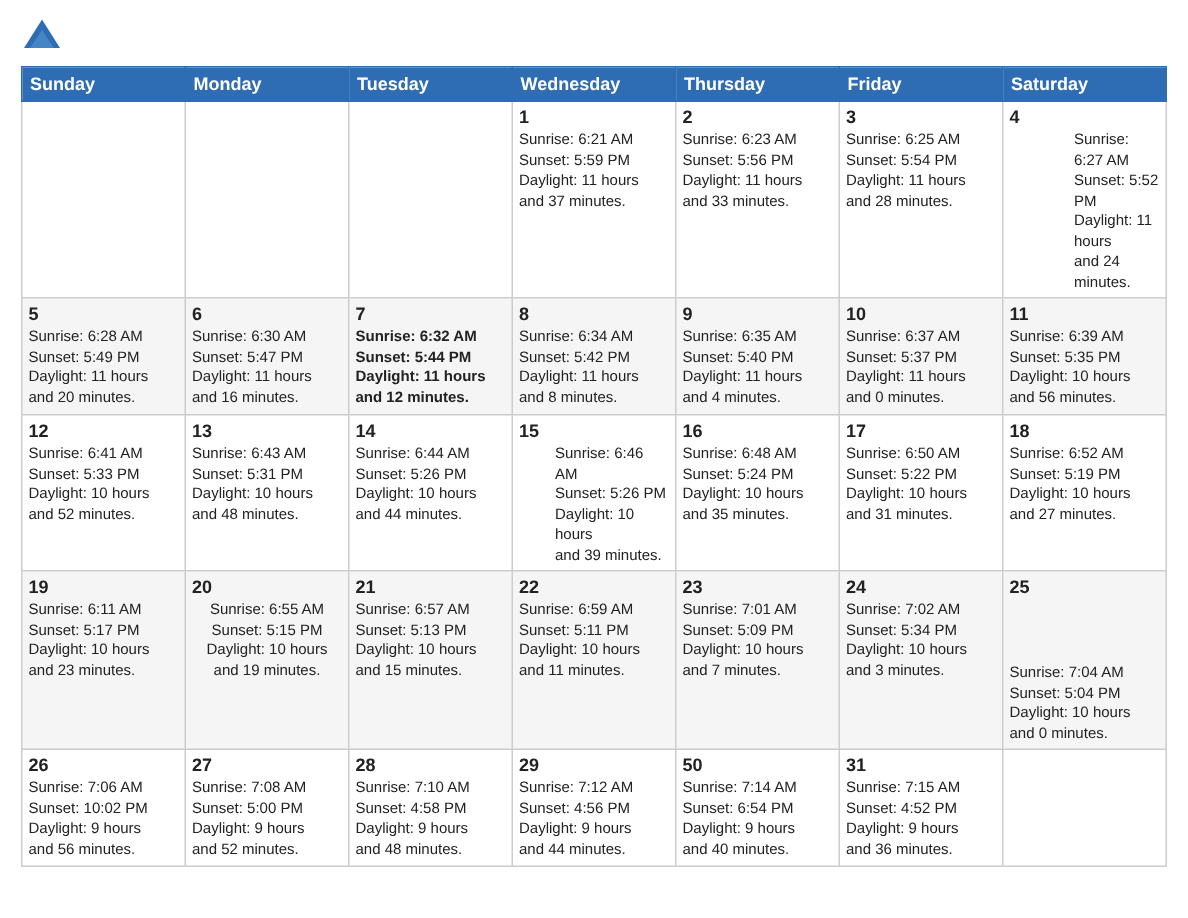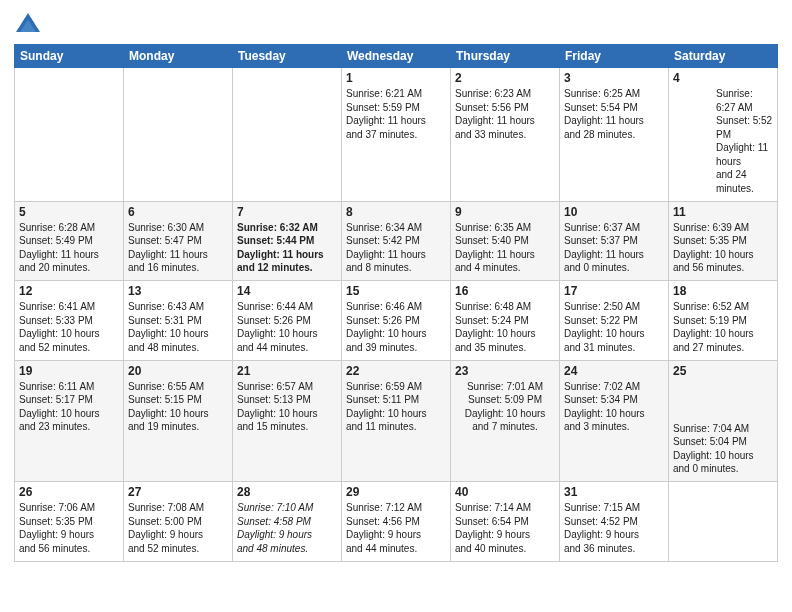--- a/index.html
+++ b/index.html
@@ -240,35 +240,35 @@
           </td>
           <td>
             <div class="day-num">14</div>
             <div class="day-info" style="white-space: pre-line;">Sunrise: 6:44 AM
 Sunset: 5:26 PM
 Daylight: 10 hours
 and 44 minutes.</div>
           </td>
           <td>
             <div class="day-num">15</div>
-            <div class="day-info" style="white-space: pre-line;">Sunrise: 6:46 AM
+            <div class="day-info" style="white-space: pre-line; margin-left: 24px;">Sunrise: 6:46 AM
 Sunset: 5:26 PM
 Daylight: 10 hours
 and 39 minutes.</div>
           </td>
           <td>
             <div class="day-num">16</div>
             <div class="day-info" style="white-space: pre-line;">Sunrise: 6:48 AM
 Sunset: 5:24 PM
 Daylight: 10 hours
 and 35 minutes.</div>
           </td>
           <td>
             <div class="day-num">17</div>
-            <div class="day-info" style="white-space: pre-line;">Sunrise: 2:50 AM
+            <div class="day-info" style="white-space: pre-line;">Sunrise: 6:50 AM
 Sunset: 5:22 PM
 Daylight: 10 hours
 and 31 minutes.</div>
           </td>
           <td>
             <div class="day-num">18</div>
             <div class="day-info" style="white-space: pre-line;">Sunrise: 6:52 AM
 Sunset: 5:19 PM
 Daylight: 10 hours
 and 27 minutes.</div>
@@ -277,42 +277,42 @@
         <tr>
           <td>
             <div class="day-num">19</div>
             <div class="day-info" style="white-space: pre-line;">Sunrise: 6:11 AM
 Sunset: 5:17 PM
 Daylight: 10 hours
 and 23 minutes.</div>
           </td>
           <td>
             <div class="day-num">20</div>
-            <div class="day-info" style="white-space: pre-line;">Sunrise: 6:55 AM
+            <div class="day-info" style="white-space: pre-line; text-align: center;">Sunrise: 6:55 AM
 Sunset: 5:15 PM
 Daylight: 10 hours
 and 19 minutes.</div>
           </td>
           <td>
             <div class="day-num">21</div>
             <div class="day-info" style="white-space: pre-line;">Sunrise: 6:57 AM
 Sunset: 5:13 PM
 Daylight: 10 hours
 and 15 minutes.</div>
           </td>
           <td>
             <div class="day-num">22</div>
             <div class="day-info" style="white-space: pre-line;">Sunrise: 6:59 AM
 Sunset: 5:11 PM
 Daylight: 10 hours
 and 11 minutes.</div>
           </td>
           <td>
             <div class="day-num">23</div>
-            <div class="day-info" style="white-space: pre-line; text-align: center;">Sunrise: 7:01 AM
+            <div class="day-info" style="white-space: pre-line;">Sunrise: 7:01 AM
 Sunset: 5:09 PM
 Daylight: 10 hours
 and 7 minutes.</div>
           </td>
           <td>
             <div class="day-num">24</div>
             <div class="day-info" style="white-space: pre-line;">Sunrise: 7:02 AM
 Sunset: 5:34 PM
 Daylight: 10 hours
 and 3 minutes.</div>
@@ -322,47 +322,47 @@
             <div class="day-info" style="white-space: pre-line; margin-top: 44px;">Sunrise: 7:04 AM
 Sunset: 5:04 PM
 Daylight: 10 hours
 and 0 minutes.</div>
           </td>
         </tr>
         <tr>
           <td>
             <div class="day-num">26</div>
             <div class="day-info" style="white-space: pre-line;">Sunrise: 7:06 AM
-Sunset: 5:35 PM
+Sunset: 10:02 PM
 Daylight: 9 hours
 and 56 minutes.</div>
           </td>
           <td>
             <div class="day-num">27</div>
             <div class="day-info" style="white-space: pre-line;">Sunrise: 7:08 AM
 Sunset: 5:00 PM
 Daylight: 9 hours
 and 52 minutes.</div>
           </td>
           <td>
             <div class="day-num">28</div>
-            <div class="day-info" style="white-space: pre-line; font-style: italic;">Sunrise: 7:10 AM
+            <div class="day-info" style="white-space: pre-line;">Sunrise: 7:10 AM
 Sunset: 4:58 PM
 Daylight: 9 hours
 and 48 minutes.</div>
           </td>
           <td>
             <div class="day-num">29</div>
             <div class="day-info" style="white-space: pre-line;">Sunrise: 7:12 AM
 Sunset: 4:56 PM
 Daylight: 9 hours
 and 44 minutes.</div>
           </td>
           <td>
-            <div class="day-num">40</div>
+            <div class="day-num">50</div>
             <div class="day-info" style="white-space: pre-line;">Sunrise: 7:14 AM
 Sunset: 6:54 PM
 Daylight: 9 hours
 and 40 minutes.</div>
           </td>
           <td>
             <div class="day-num">31</div>
             <div class="day-info" style="white-space: pre-line;">Sunrise: 7:15 AM
 Sunset: 4:52 PM
 Daylight: 9 hours

